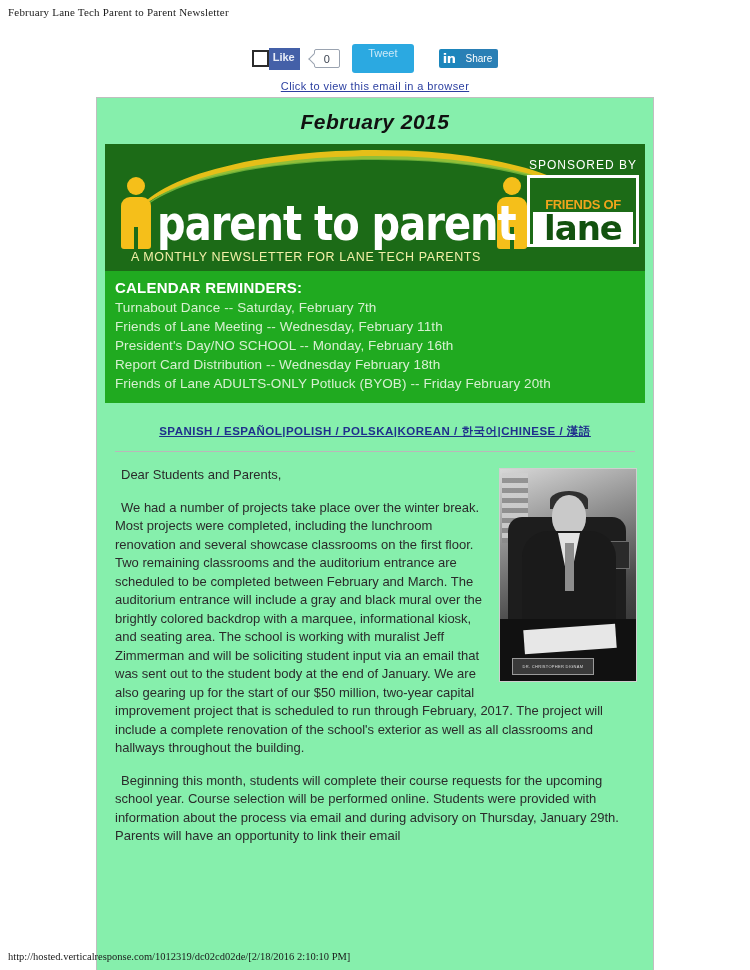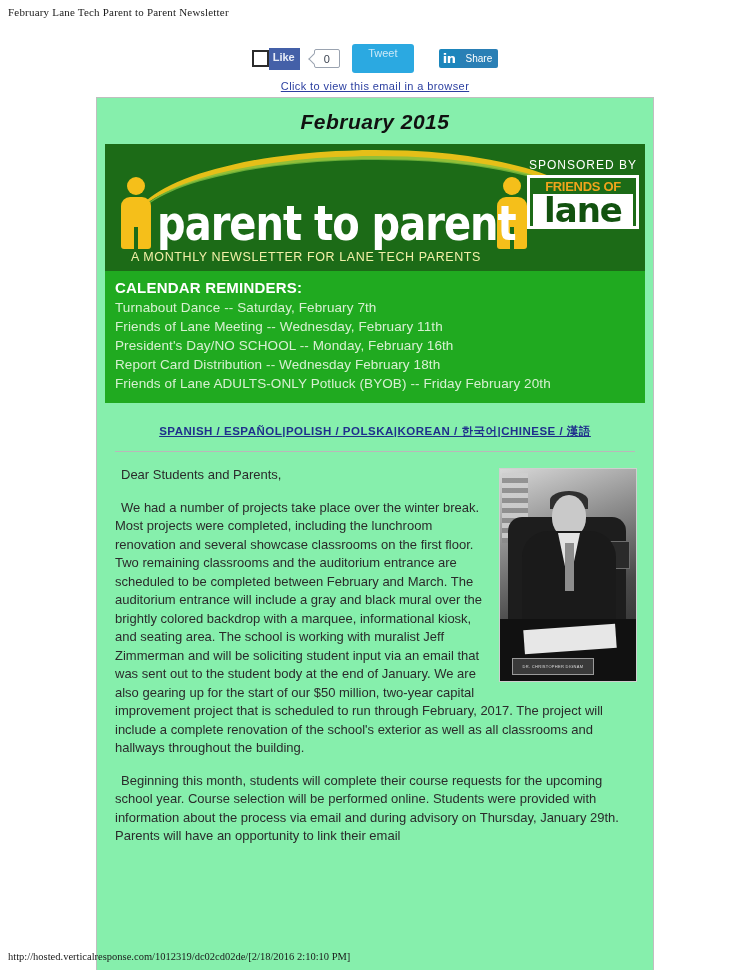--- a/index.html
+++ b/index.html
@@ -237,21 +237,21 @@
   }
   .sponsor-by {
     color: #ffffff;
     font-size: 12px;
     letter-spacing: 1px;
     margin-bottom: 3px;
   }
   .sponsor-box {
     border: 3px solid #ffffff;
     background: #1c6b17;
-    padding: 2px 3px 0 3px;
+    padding: 20px 3px 0 3px;
   }
   .sponsor-friends {
     color: #f0a41c;
     font-size: 13px;
     font-weight: bold;
     letter-spacing: -.3px;
     line-height: 14px;
     white-space: nowrap;
   }
   .sponsor-lane {

